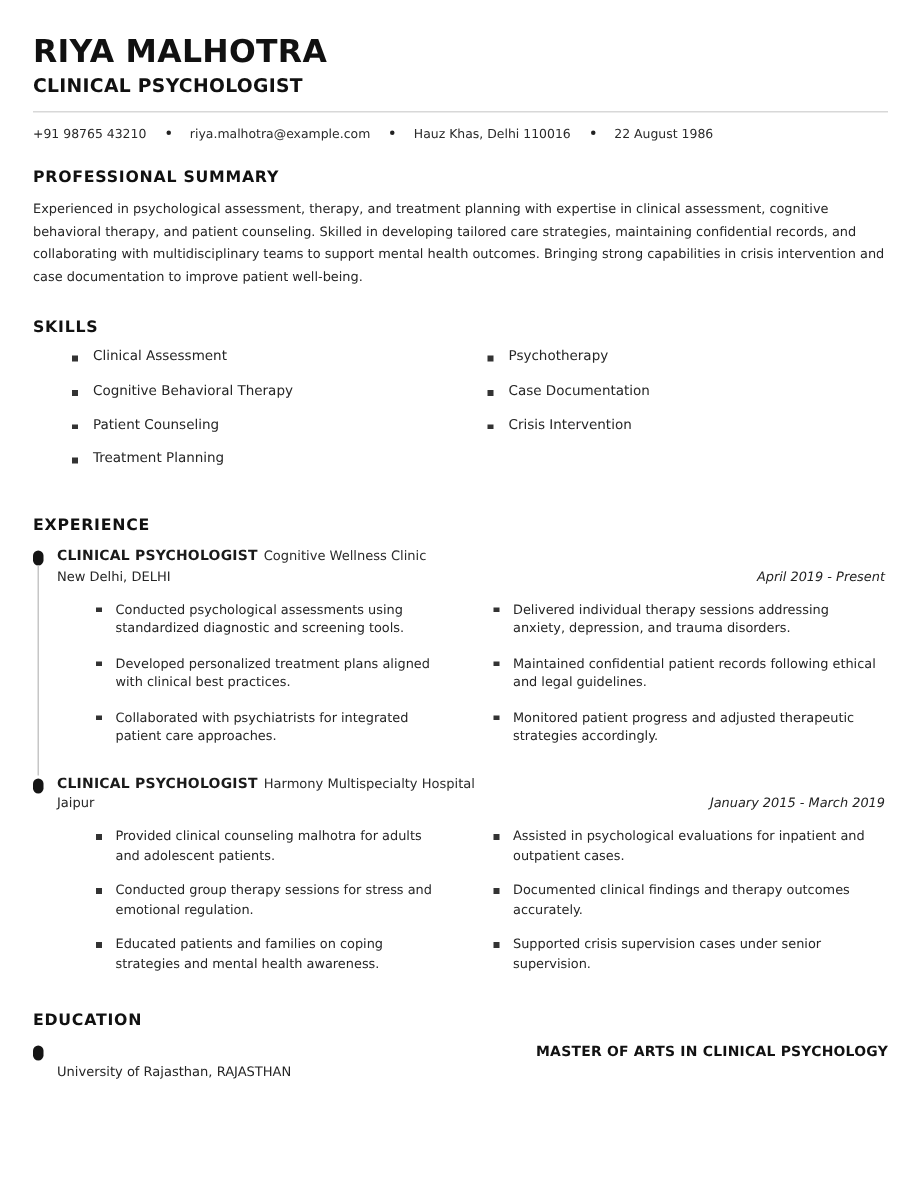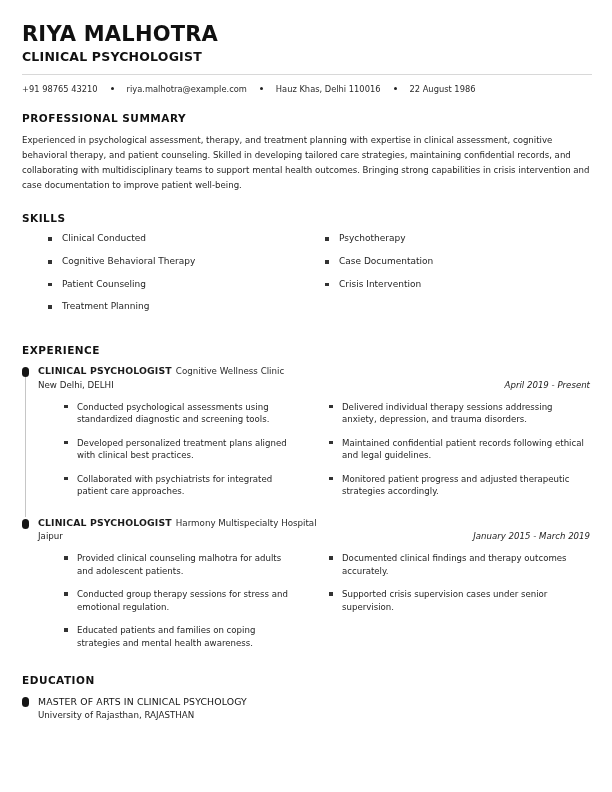--- a/index.html
+++ b/index.html
@@ -196,24 +196,25 @@
     top: 4px;
     width: 3.5px;
     height: 3.5px;
     background: #333333;
   }
 
   
   .edu-section { margin-top: 10px; }
   .edu-degree {
     font-size: 9.3px;
-    font-weight: normal;
+    font-weight: bold;
     letter-spacing: 0.15px;
     color: #111111;
     line-height: 1.4;
+    text-align: right;
   }
   .edu-school {
     font-size: 8.7px;
     color: #252525;
     line-height: 1.5;
     margin-top: 1px;
   }
 </style>
 </head>
 <body>
@@ -237,21 +238,21 @@
 
   <div>
     <div class="section-title">PROFESSIONAL SUMMARY</div>
     <p class="summary-text">Experienced in psychological assessment, therapy, and treatment planning with expertise in clinical assessment, cognitive behavioral therapy, and patient counseling. Skilled in developing tailored care strategies, maintaining confidential records, and collaborating with multidisciplinary teams to support mental health outcomes. Bringing strong capabilities in crisis intervention and case documentation to improve patient well-being.</p>
   </div>
 
   <div>
     <div class="section-title">SKILLS</div>
     <div class="skills-wrap">
       <div class="skills-col left">
-        <div class="skill-item">Clinical Conducted</div>
+        <div class="skill-item">Clinical Assessment</div>
         <div class="skill-item">Cognitive Behavioral Therapy</div>
         <div class="skill-item">Patient Counseling</div>
         <div class="skill-item">Treatment Planning</div>
       </div>
       <div class="skills-col right">
         <div class="skill-item">Psychotherapy</div>
         <div class="skill-item">Case Documentation</div>
         <div class="skill-item">Crisis Intervention</div>
       </div>
     </div>
@@ -296,20 +297,21 @@
           <span class="entry-loc">Jaipur</span>
           <span class="entry-date">January 2015 - March 2019</span>
         </div>
         <div class="bullets">
           <div class="bullets-col left">
             <div class="bullet">Provided clinical counseling malhotra for adults and adolescent patients.</div>
             <div class="bullet">Conducted group therapy sessions for stress and emotional regulation.</div>
             <div class="bullet">Educated patients and families on coping strategies and mental health awareness.</div>
           </div>
           <div class="bullets-col right">
+            <div class="bullet">Assisted in psychological evaluations for inpatient and outpatient cases.</div>
             <div class="bullet">Documented clinical findings and therapy outcomes accurately.</div>
             <div class="bullet">Supported crisis supervision cases under senior supervision.</div>
           </div>
         </div>
       </div>
 
     </div>
   </div>
 
   <div class="edu-section">

